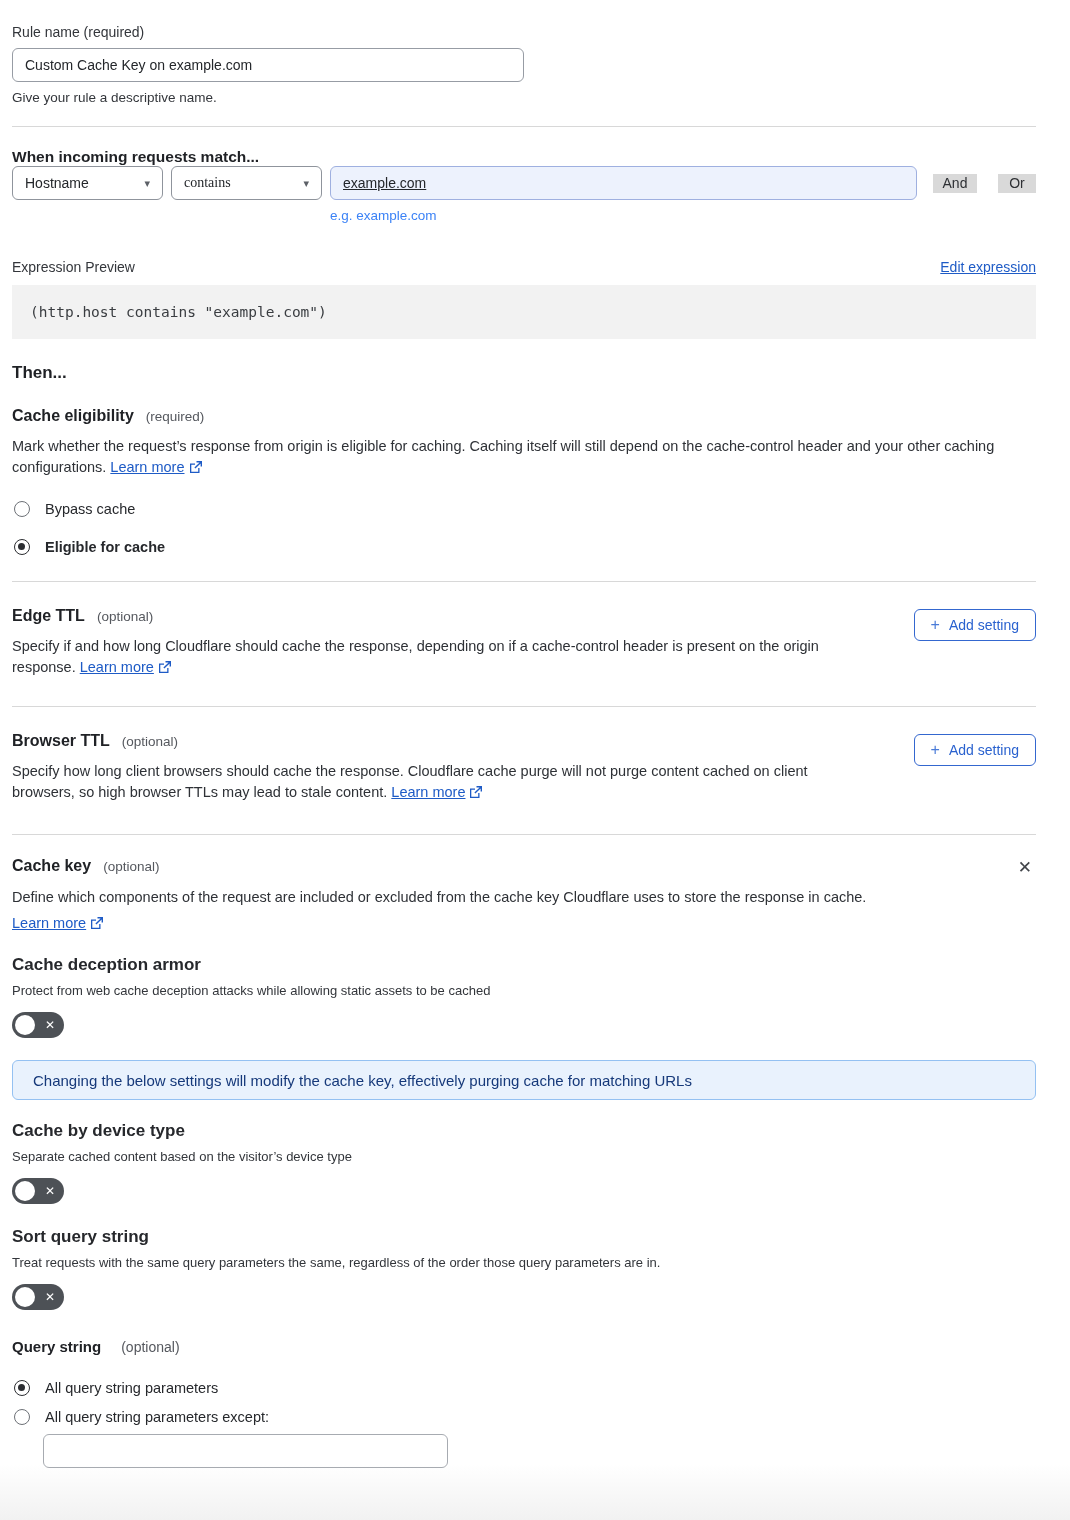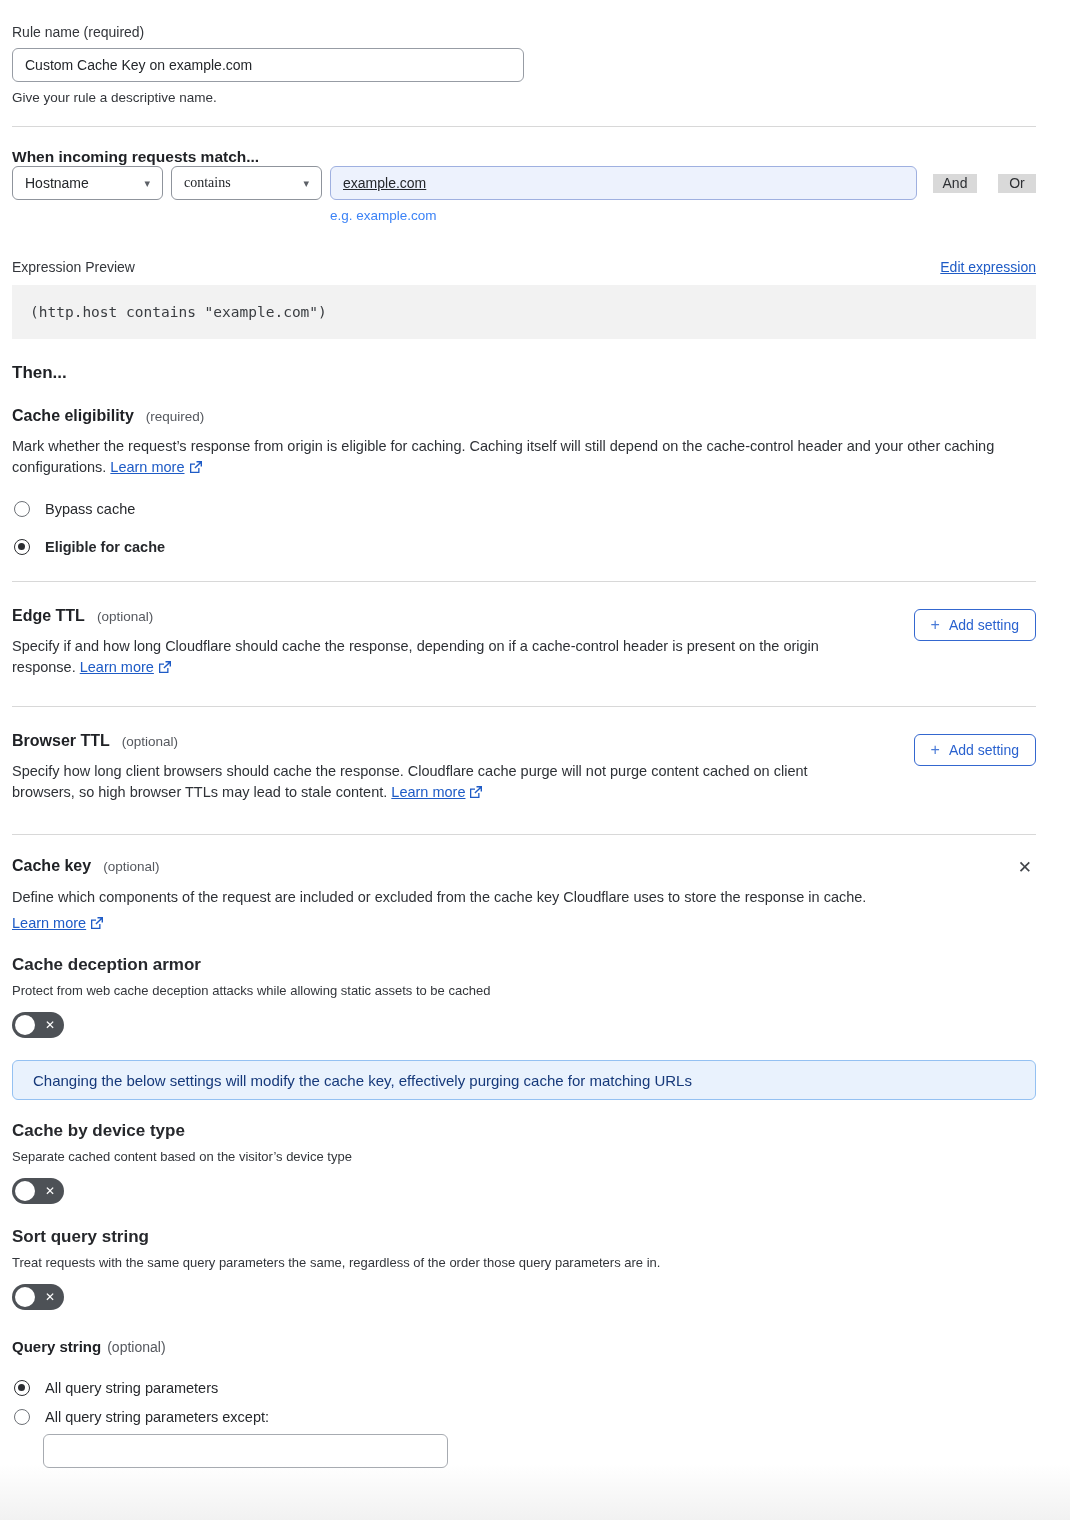--- a/index.html
+++ b/index.html
@@ -75,21 +75,21 @@
   .toggle { width:52px; height:26px; background:#4d5156; border-radius:13px; position:relative;
     margin-top:14px; cursor:pointer; }
   .toggle .knob { position:absolute; left:3px; top:3px; width:20px; height:20px; background:#fff;
     border-radius:50%; }
   .toggle .tx { position:absolute; right:9px; top:50%; transform:translateY(-50%);
     color:#fff; font-size:12px; }
 
   .banner { margin-top:22px; background:#e9f2fd; border:1px solid #94c1f2; border-radius:6px;
     height:40px; display:flex; align-items:center; padding:0 20px; font-size:15px; color:#16397a; }
 
-  .qs-title-row { display:flex; align-items:baseline; gap:6px; margin-top:28px; }
+  .qs-title-row { display:flex; align-items:baseline; gap:20px; margin-top:28px; }
   .qs-title { font-size:15px; font-weight:700; color:#202226; }
   .qs-badge { font-size:14px; color:#55585e; }
   .param-select { width:405px; height:34px; border:1px solid #a7abb1; border-radius:6px;
     margin-left:31px; margin-top:9px; display:flex; align-items:center; justify-content:space-between;
     padding:0 13px; background:#fff; cursor:pointer; }
 
   .bottom-scrim { position:absolute; left:0; bottom:0; width:1070px; height:56px;
     background:linear-gradient(to bottom, rgba(120,120,120,0) 0%, rgba(120,120,120,0.10) 100%);
     pointer-events:none; }
 

